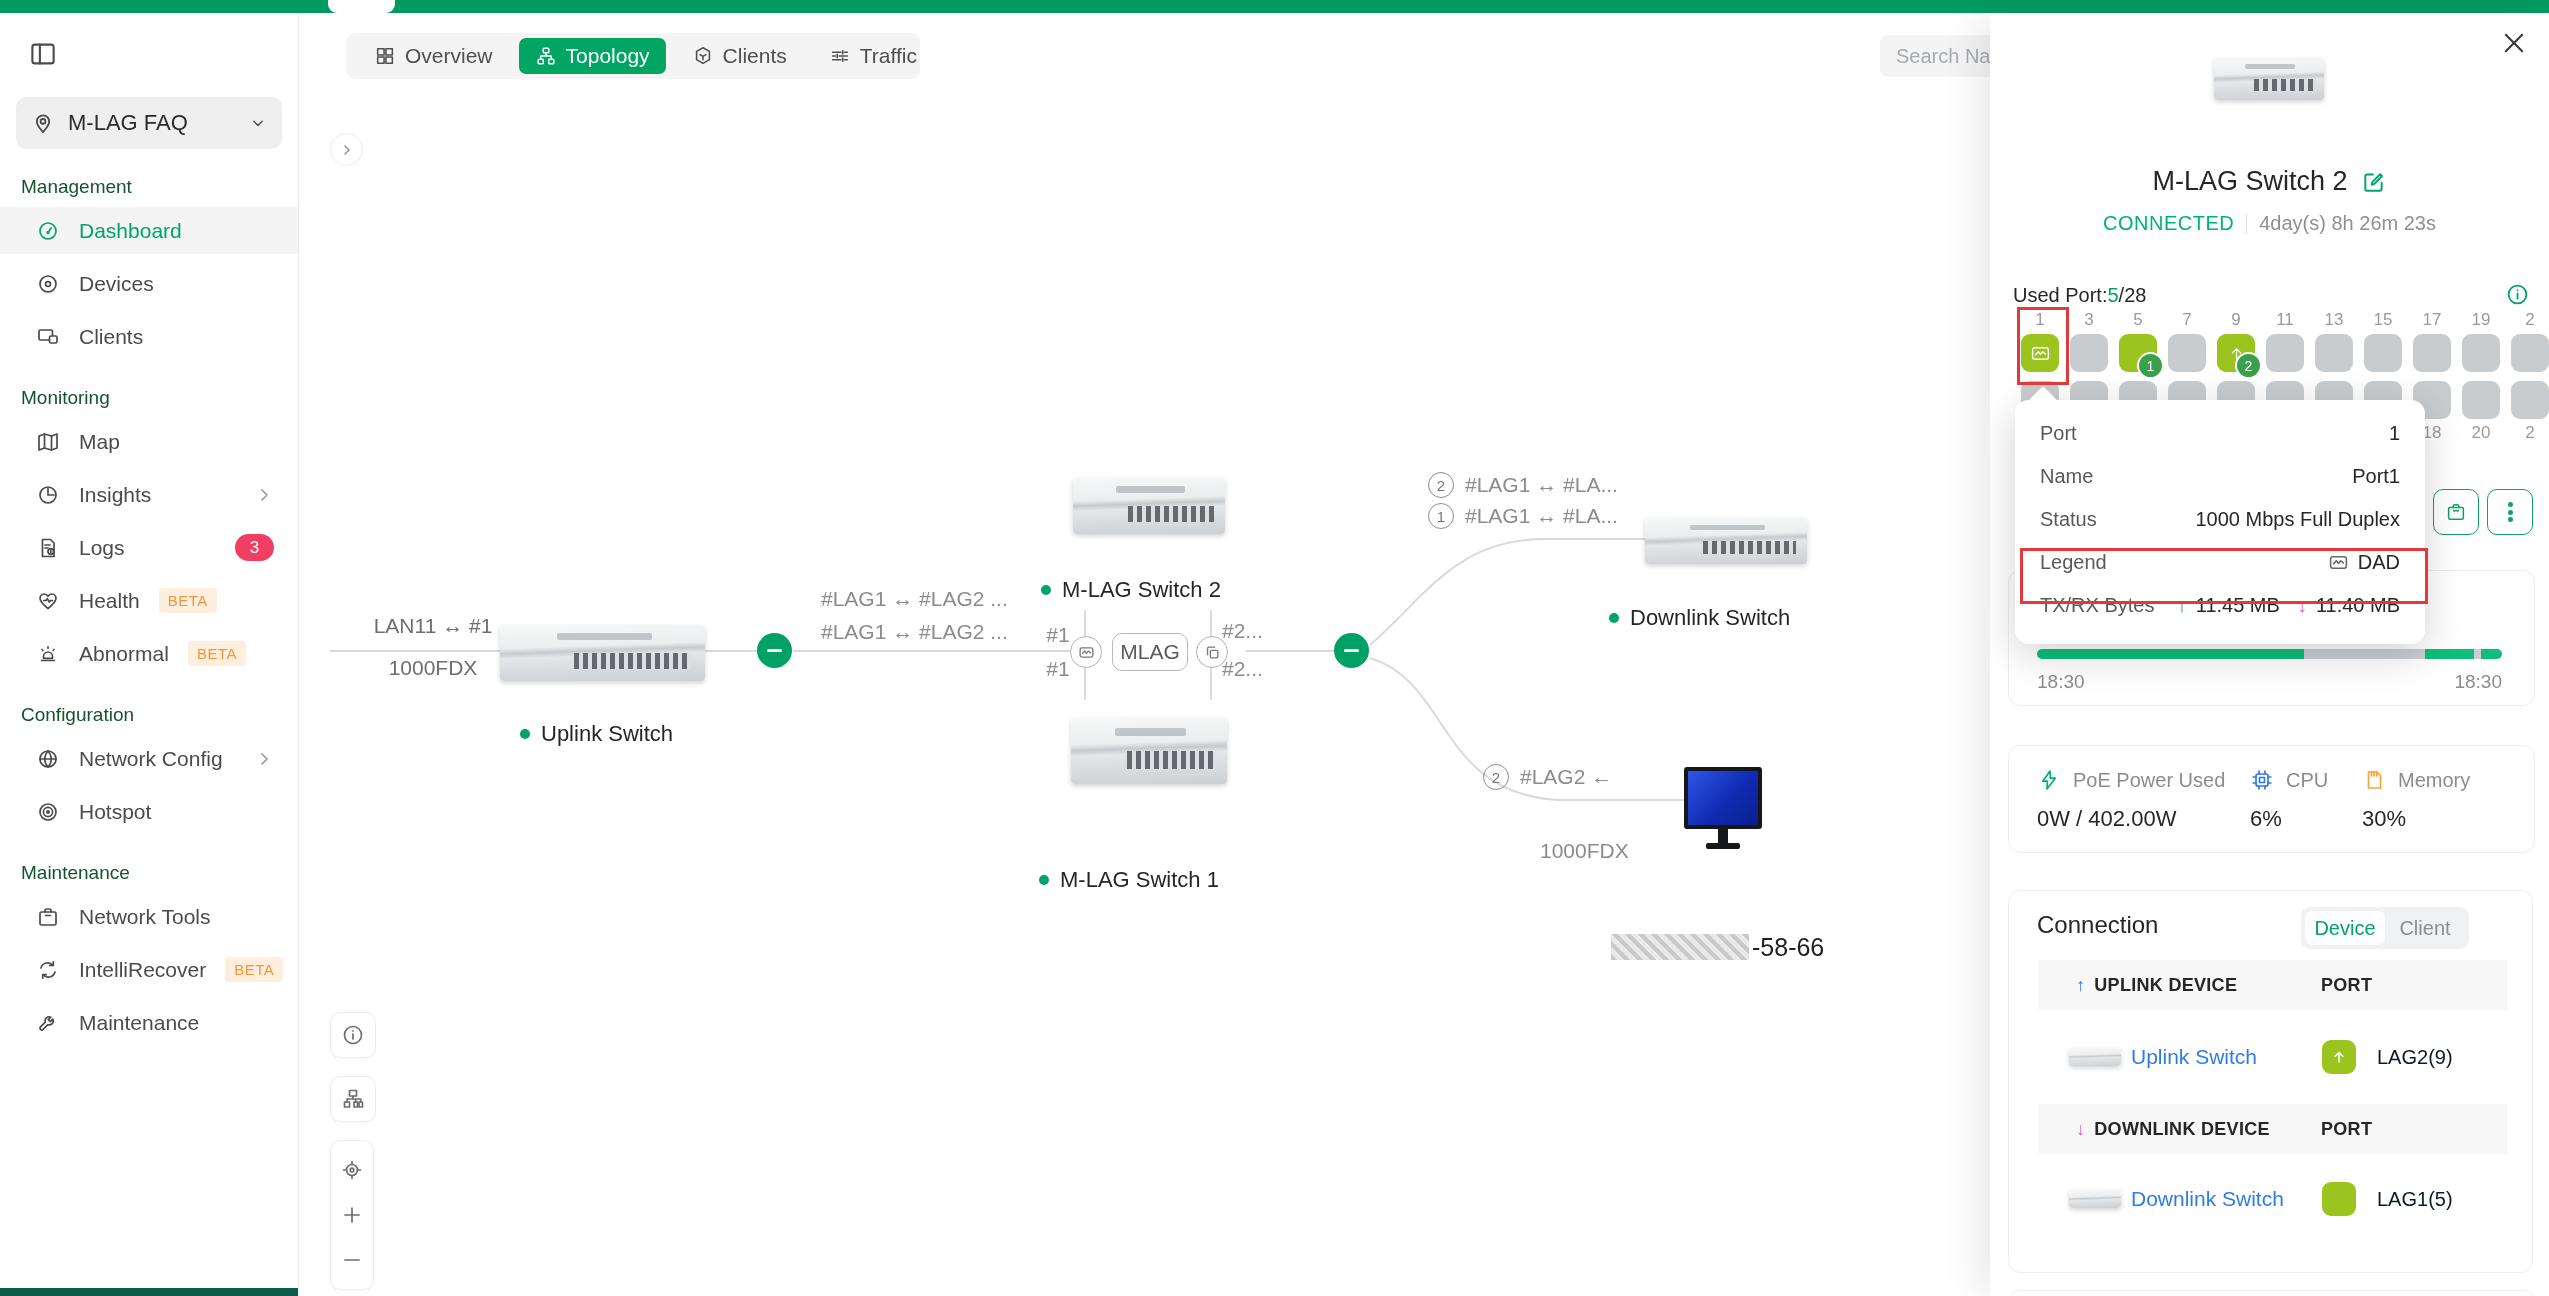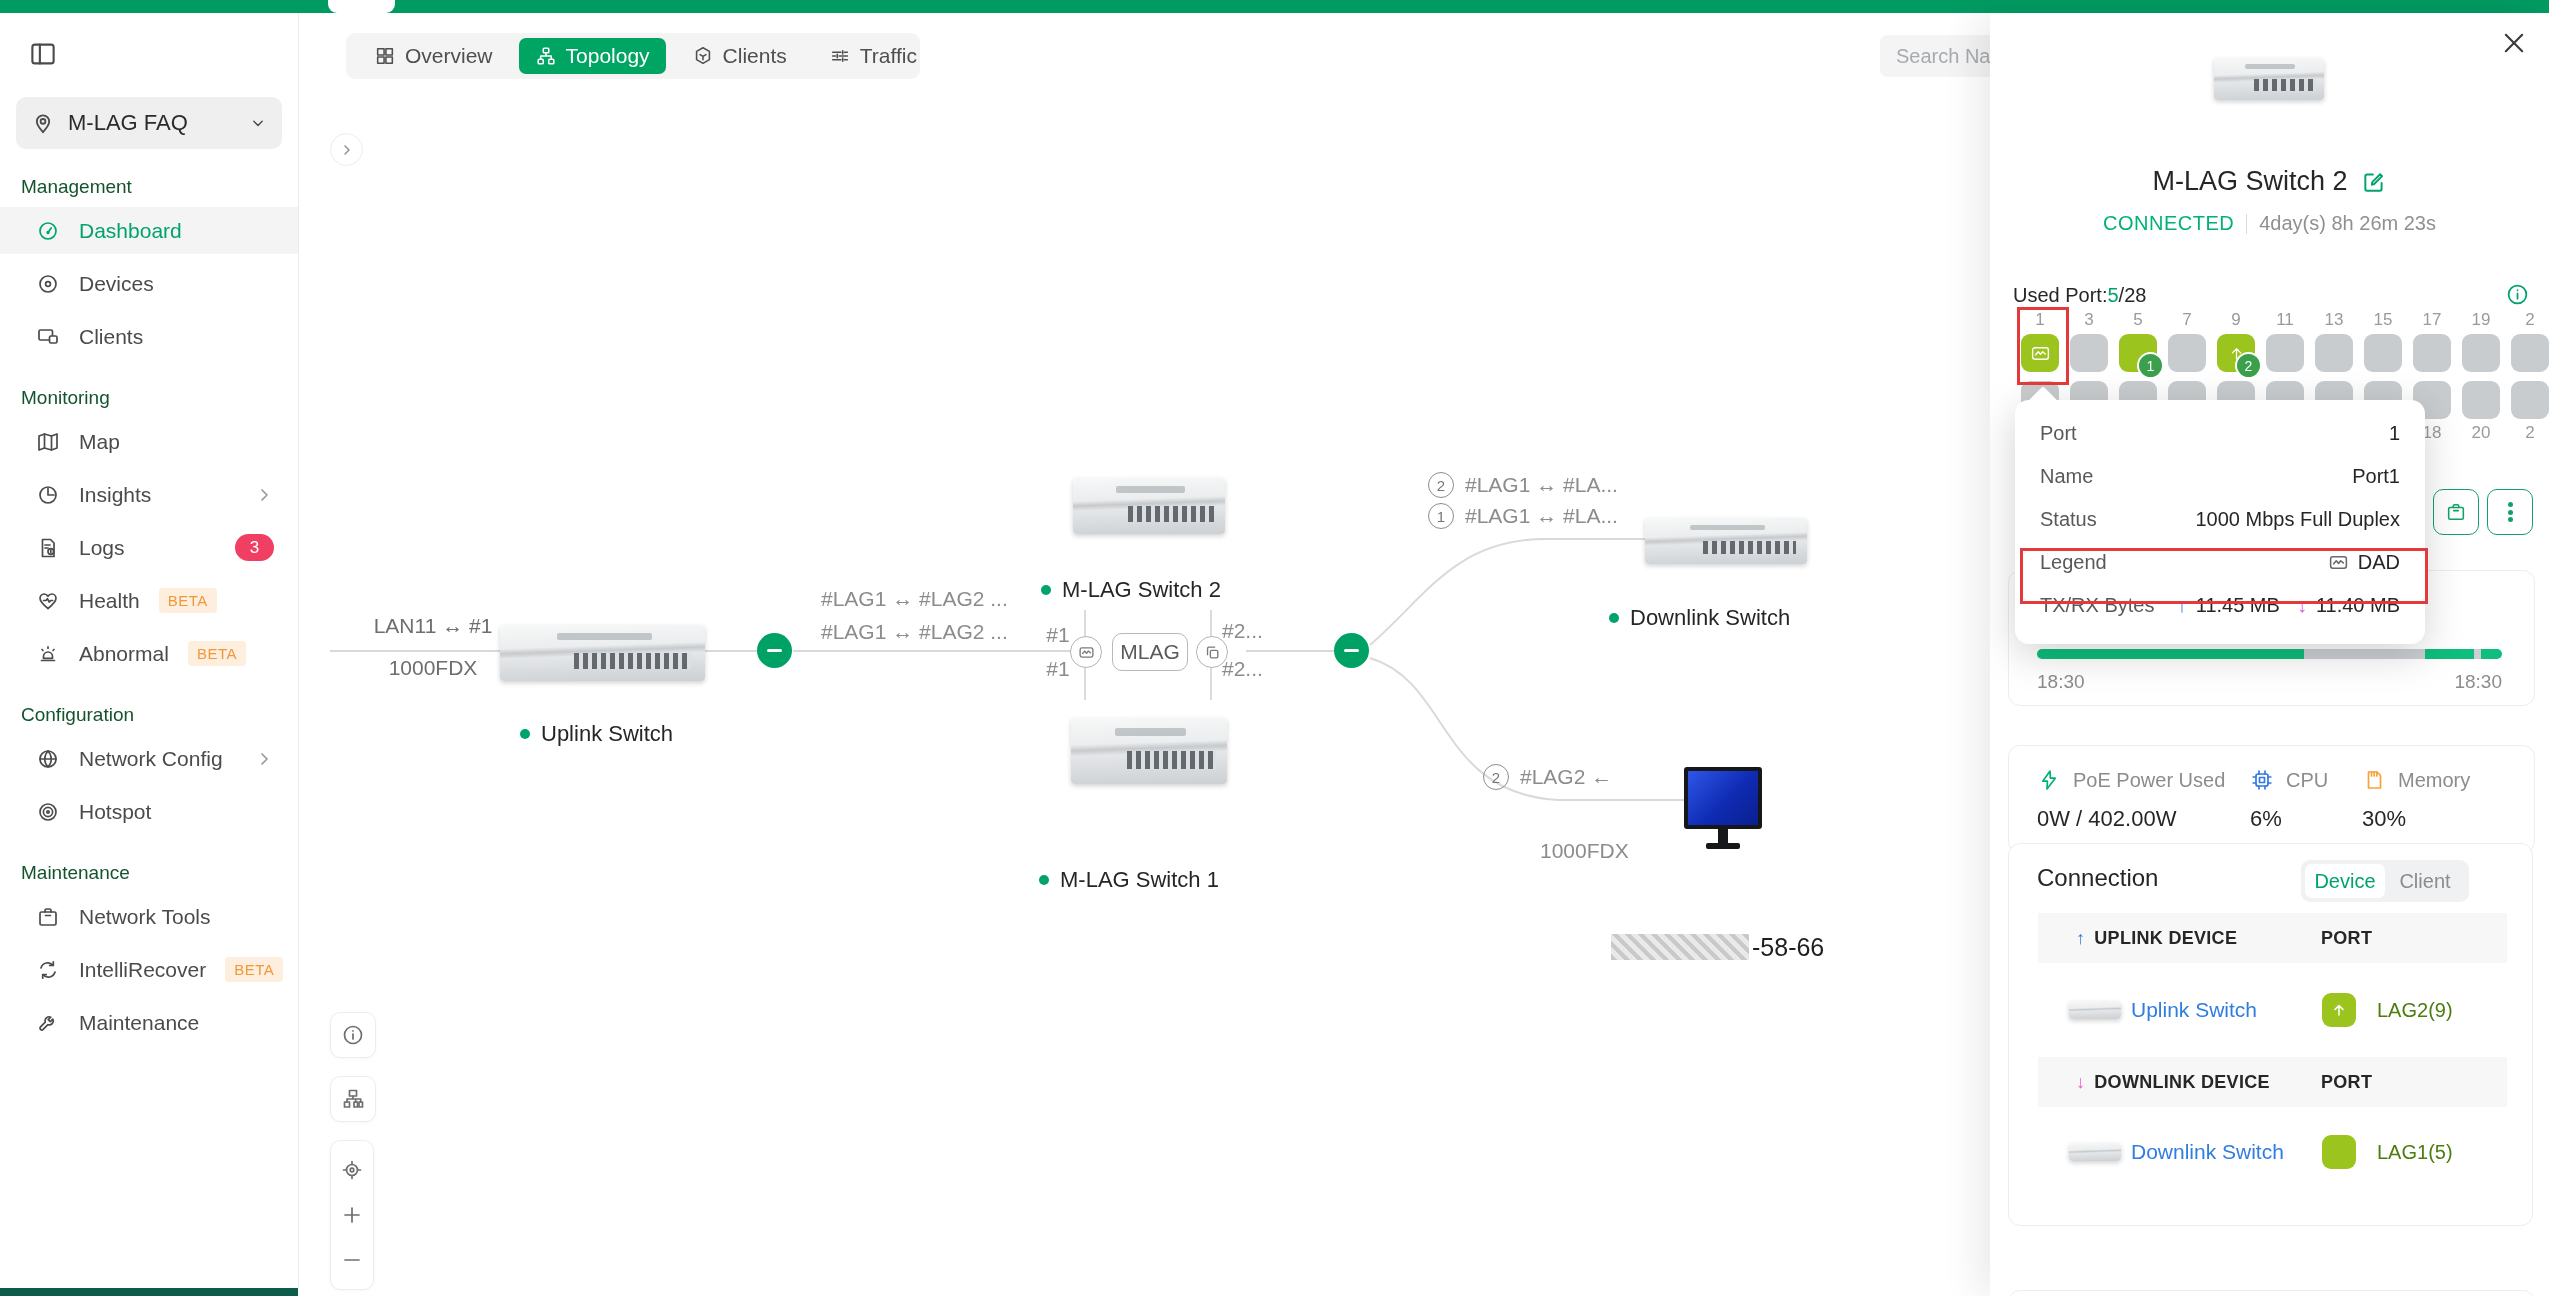--- a/index.html
+++ b/index.html
@@ -114,21 +114,21 @@
   .chead{position:absolute;left:29px;width:469px;height:50px;background:#f7f7f8;font-size:18px;font-weight:bold;color:#262626;letter-spacing:.3px;}
   .chead .hl{position:absolute;left:38px;top:0;height:50px;display:flex;align-items:center;gap:9px;}
   .chead .hp{position:absolute;left:283px;top:0;height:50px;display:flex;align-items:center;}
   .crow{position:absolute;left:29px;width:469px;}
   .crow .thumb{position:absolute;left:31px;top:50%;margin-top:-9px;width:52px;height:18px;}
   .crow .thumb::before,.crow .thumb::after{display:none;}
   .crow .nm{position:absolute;left:93px;top:50%;transform:translateY(-50%);font-size:21px;color:#2f7de1;cursor:pointer;}
   .crow .lagsq{position:absolute;left:284px;top:50%;margin-top:-17px;width:34px;height:34px;border-radius:9px;background:#9cc41e;display:flex;align-items:center;justify-content:center;}
   .crow .lagsq .icn{width:18px;height:18px;}
   .crow .lagsq svg{stroke:#fff;stroke-width:2;}
-  .crow .pt{position:absolute;left:339px;top:50%;transform:translateY(-50%);font-size:20px;color:#4d7c0f;}
+  .crow .pt{position:absolute;left:339px;top:50%;transform:translateY(-50%);font-size:20px;color:#0f172a;}
   .arr-up{color:#3379e3;}.arr-dn{color:#e95fd2;}
 </style>
 </head>
 <body>
 
 <div id="app">
 
   <div class="abs topbar"></div>
   <div class="abs topbar-notch"></div>
 
@@ -662,21 +662,21 @@
                 <path d="M6.5 4h8.5l3.5 3.5V20H6.5z"></path>
                 <path d="M9.5 4v4M12.2 4v4M14.9 4v4"></path>
               </svg>
             </span>
             <span>Memory</span>
           </div>
           <div class="stat-val">30%</div>
         </div>
       </div>
 
-    <div class="pcard" style="left:18px;top:830px;width:525px;height:383px">
+    <div class="pcard" style="left:18px;top:877px;width:525px;height:383px">
       <div class="conn-title">Connection</div>
       <div class="toggle" id="toggle-host">
           <div class="tseg sel">Device</div>
           <div class="tseg">Client</div>
         </div>
       <div id="conn-host">
           <div class="chead" style="top:69px">
             <span class="hl">
               <span class="arr-up">↑</span>
               <span>UPLINK DEVICE</span>

